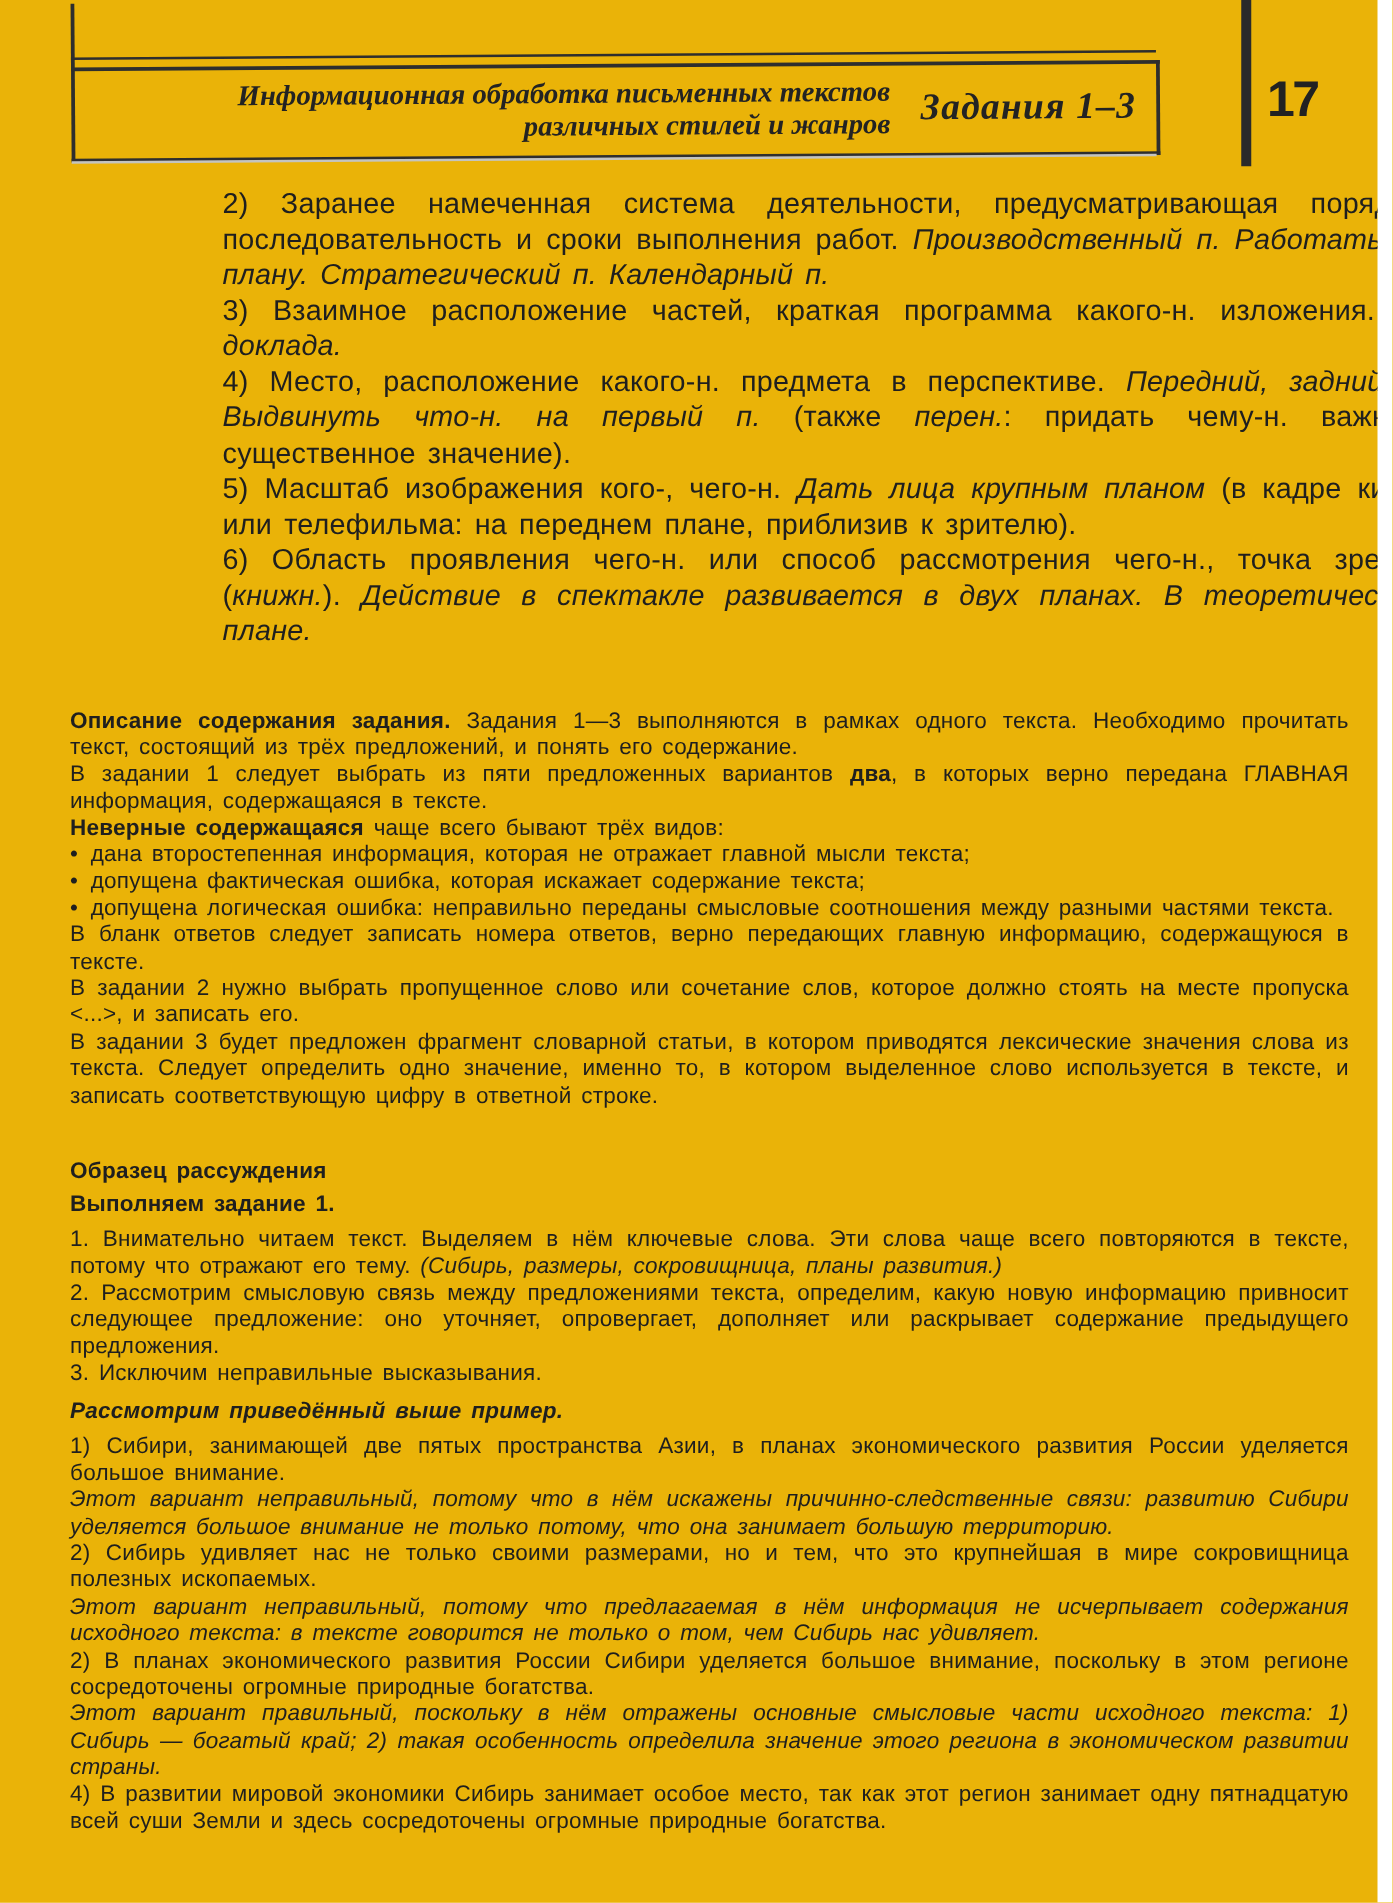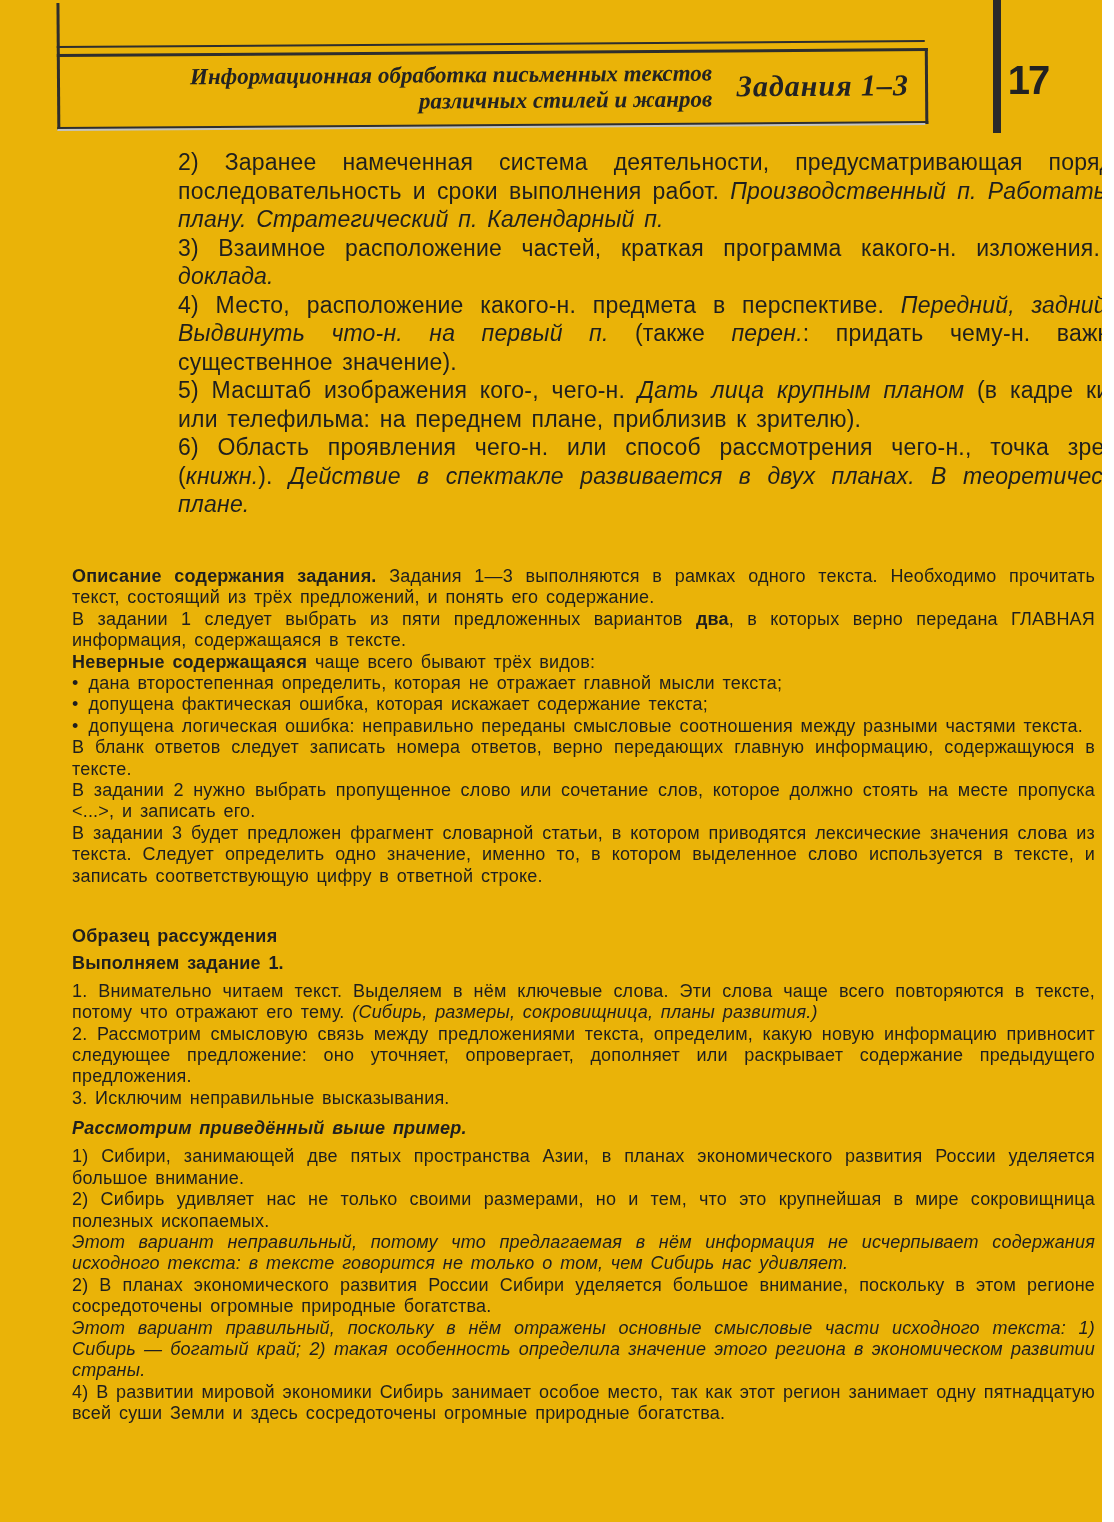--- a/index.html
+++ b/index.html
@@ -20,35 +20,35 @@
   .h-box{position:absolute;left:57px;top:51px;width:868px;height:70px;
     border-top:3px solid #2e2e2e;border-bottom:3px solid #2e2e2e;border-right:3px solid #2e2e2e;
     box-sizing:content-box;}
   .h-title{position:absolute;left:0;top:8px;width:655px;
     font-family:"Liberation Serif", serif;font-weight:bold;font-style:italic;
     font-size:23px;line-height:26px;text-align:right;color:#232323;}
   .h-tasks{position:absolute;right:16px;top:17px;
     font-family:"Liberation Serif", serif;font-weight:bold;font-style:italic;
     font-size:30px;color:#232323;letter-spacing:1px;}
   .edge-bar{position:absolute;left:993px;top:0;width:8px;height:133px;background:#2a2a2a;}
-  .page-num{position:absolute;left:1002px;top:58px;width:52px;text-align:center;
+  .page-num{position:absolute;left:1002px;top:58px;width:52px;text-align:right;
     font-weight:bold;font-size:40px;letter-spacing:-2px;color:#222;}
   
   .defs{position:absolute;left:130px;top:148px;width:965px;
     font-size:23px;line-height:28.5px;text-align:justify;
     letter-spacing:0.2px;word-spacing:3px;margin-left:48px;}
   .defs p{margin:0;}
   .it{font-style:italic;}
   .bd{font-weight:bold;}
   
   .answer-row{position:absolute;left:48px;top:517px;font-size:21px;white-space:nowrap;}
   .answer-blank{display:inline-block;width:392px;height:19px;margin-left:6px;
     border-bottom:2px solid #2a2a2a;transform:rotate(0.35deg);vertical-align:baseline;}
   
-  .body-block{position:absolute;left:72px;width:1023px;
+  .body-block{position:absolute;left:56px;width:1023px;
     font-size:18px;line-height:21.4px;text-align:justify;
     letter-spacing:0.2px;word-spacing:2.5px;}
   .body-block p{margin:0;}
   .desc{top:566px;}
   .sample{top:926px;}
   .example{top:1118px;}
   .heading{font-weight:bold;text-align:left;margin-bottom:6px !important;}
   .heading-it{font-weight:bold;font-style:italic;text-align:left;margin-bottom:7px !important;}
   .bullet-mark{display:inline-block;margin-right:10px;}
   .comment{font-style:italic;}
@@ -79,39 +79,40 @@
     <p><span>4) Место, расположение какого-н. предмета в перспективе. </span><span class="it">Передний, задний п. Выдвинуть что-н. на первый п. </span><span>(также </span><span class="it">перен.</span><span>: придать чему-н. важное, существенное значение).</span></p>
     <p><span>5) Масштаб изображения кого-, чего-н. </span><span class="it">Дать лица крупным планом </span><span>(в кадре кино- или телефильма: на переднем плане, приблизив к зрителю).</span></p>
     <p><span>6) Область проявления чего-н. или способ рассмотрения чего-н., точка зрения (</span><span class="it">книжн.</span><span>). </span><span class="it">Действие в спектакле развивается в двух планах. В теоретическом плане.</span></p>
   </div>
 
 
   <div class="body-block desc">
     <p><span class="bd">Описание содержания задания.</span><span> Задания 1—3 выполняются в рамках одного текста. Необходимо прочитать текст, состоящий из трёх предложений, и понять его содержание.</span></p>
     <p><span>В задании 1 следует выбрать из пяти предложенных вариантов </span><span class="bd">два</span><span>, в которых верно передана ГЛАВНАЯ информация, содержащаяся в тексте.</span></p>
     <p><span class="bd">Неверные содержащаяся</span><span> чаще всего бывают трёх видов:</span></p>
-    <p><span class="bullet-mark">•</span><span>дана второстепенная определить, которая не отражает главной мысли текста;</span></p>
+    <p><span class="bullet-mark">•</span><span>дана второстепенная информация, которая не отражает главной мысли текста;</span></p>
     <p><span class="bullet-mark">•</span><span>допущена фактическая ошибка, которая искажает содержание текста;</span></p>
     <p><span class="bullet-mark">•</span><span>допущена логическая ошибка: неправильно переданы смысловые соотношения между разными частями текста.</span></p>
     <p>В бланк ответов следует записать номера ответов, верно передающих главную информацию, содержащуюся в тексте.</p>
     <p>В задании 2 нужно выбрать пропущенное слово или сочетание слов, которое должно стоять на месте пропуска &lt;...&gt;, и записать его.</p>
     <p>В задании 3 будет предложен фрагмент словарной статьи, в котором приводятся лексические значения слова из текста. Следует определить одно значение, именно то, в котором выделенное слово используется в тексте, и записать соответствующую цифру в ответной строке.</p>
   </div>
 
   <div class="body-block sample">
     <p class="heading">Образец рассуждения</p>
     <p class="heading">Выполняем задание 1.</p>
     <p><span>1. Внимательно читаем текст. Выделяем в нём ключевые слова. Эти слова чаще всего повторяются в тексте, потому что отражают его тему. </span><span class="it">(Сибирь, размеры, сокровищница, планы развития.)</span></p>
     <p>2. Рассмотрим смысловую связь между предложениями текста, определим, какую новую информацию привносит следующее предложение: оно уточняет, опровергает, дополняет или раскрывает содержание предыдущего предложения.</p>
     <p>3. Исключим неправильные высказывания.</p>
   </div>
 
   <div class="body-block example">
     <p class="heading-it">Рассмотрим приведённый выше пример.</p>
     <p>1) Сибири, занимающей две пятых пространства Азии, в планах экономического развития России уделяется большое внимание.</p>
+    <p class="comment">Этот вариант неправильный, потому что в нём искажены причинно-следственные связи: развитию Сибири уделяется большое внимание не только потому, что она занимает большую территорию.</p>
     <p>2) Сибирь удивляет нас не только своими размерами, но и тем, что это крупнейшая в мире сокровищница полезных ископаемых.</p>
     <p class="comment">Этот вариант неправильный, потому что предлагаемая в нём информация не исчерпывает содержания исходного текста: в тексте говорится не только о том, чем Сибирь нас удивляет.</p>
     <p>2) В планах экономического развития России Сибири уделяется большое внимание, поскольку в этом регионе сосредоточены огромные природные богатства.</p>
     <p class="comment">Этот вариант правильный, поскольку в нём отражены основные смысловые части исходного текста: 1) Сибирь — богатый край; 2) такая особенность определила значение этого региона в экономическом развитии страны.</p>
     <p>4) В развитии мировой экономики Сибирь занимает особое место, так как этот регион занимает одну пятнадцатую всей суши Земли и здесь сосредоточены огромные природные богатства.</p>
   </div>
 
 </div>
 
 </body></html>

